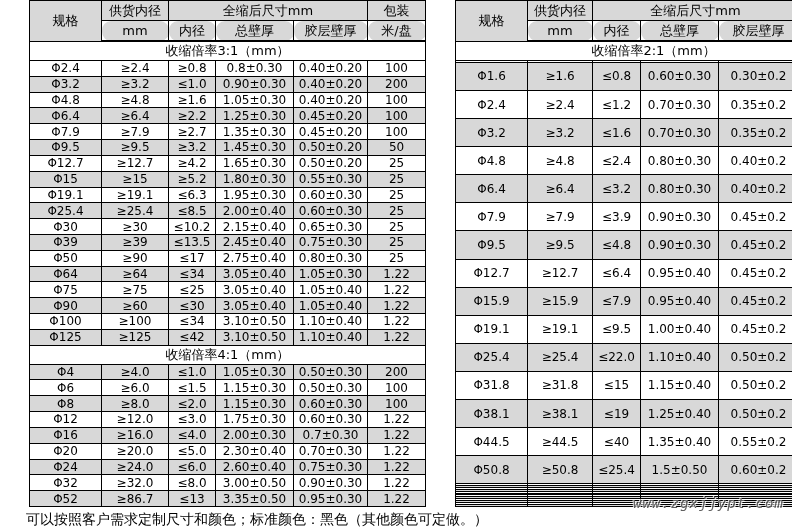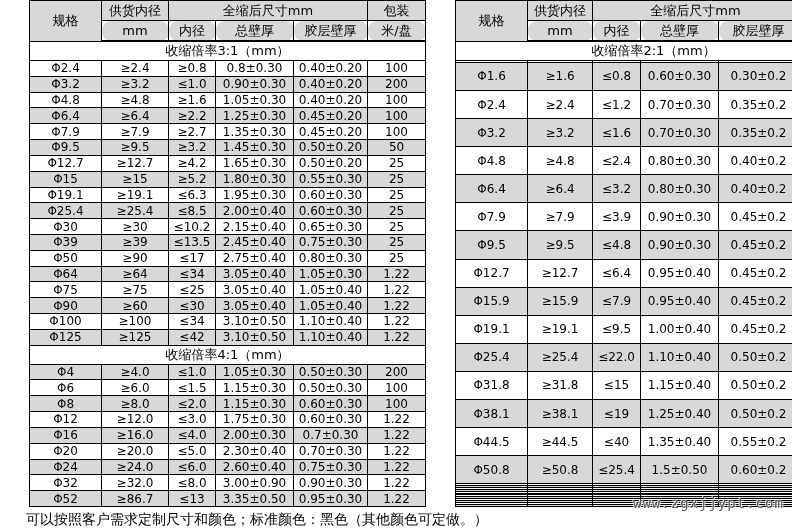--- a/index.html
+++ b/index.html
@@ -28,20 +28,21 @@
   .footer-band {
     position:absolute; top:507px; left:0; width:704px; height:23px;
     line-height:24px; padding-left:26px; font-size:14px; background:#fff;
     box-sizing:border-box; text-align:left;
   }
   .watermark {
     position:absolute; left:633px; top:495px;
     font-family:"DejaVu Sans Mono", monospace; font-size:14px;
     letter-spacing:1px; color:var(--watermark, #5f5f5f);
     text-shadow:1px 1px 0 rgba(255,255,255,.8), -1px -1px 0 rgba(255,255,255,.8);
+    font-style:italic;
   }
 </style>
 </head>
 <body style="--stripe: #d8d8d8; --header_bg: #d8d8d8; --border: #000000; --watermark: #5f5f5f;">
 
 <div class="screen">
   <div class="tables">
 
     <table class="spec-table">
       <colgroup>
@@ -271,21 +272,21 @@
             <td>≥24.0</td>
             <td>≤6.0</td>
             <td>2.60±0.40</td>
             <td>0.75±0.30</td>
             <td>1.22</td>
           </tr>
           <tr>
             <td>Φ32</td>
             <td>≥32.0</td>
             <td>≤8.0</td>
-            <td>3.00±0.90</td>
+            <td>3.00±0.50</td>
             <td>0.90±0.30</td>
             <td>1.22</td>
           </tr>
           <tr class="stripe">
             <td>Φ52</td>
             <td>≥86.7</td>
             <td>≤13</td>
             <td>3.35±0.50</td>
             <td>0.95±0.30</td>
             <td>1.22</td>

